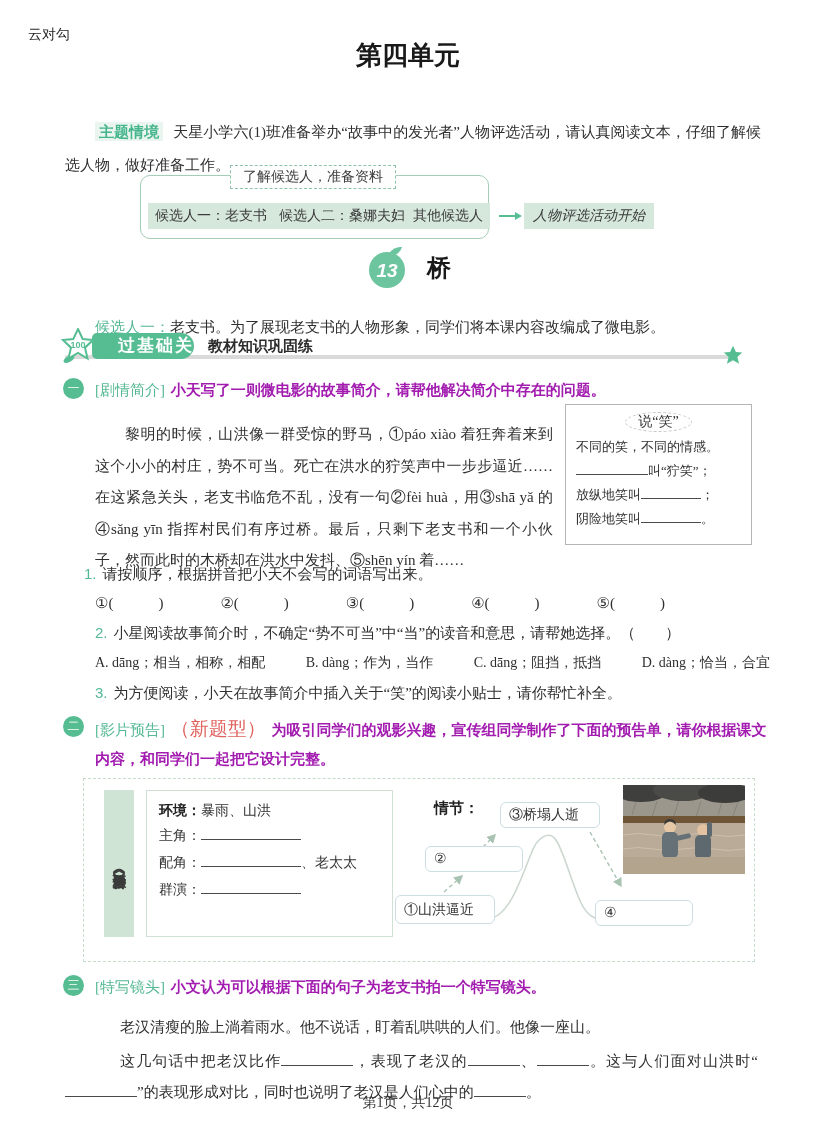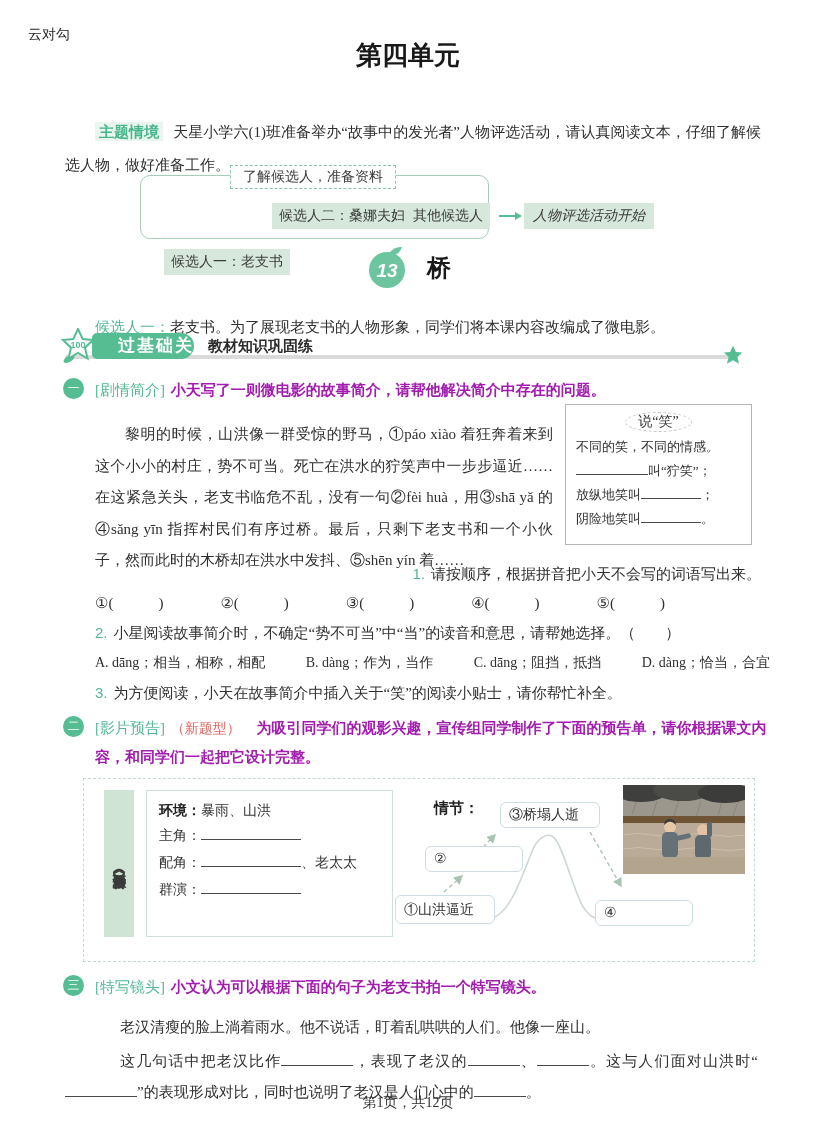--- a/index.html
+++ b/index.html
@@ -15,21 +15,21 @@
   .theme{left:65px;right:55px;top:100px;font-size:15px;line-height:33px;text-indent:30px;text-align:justify;}
   .theme-label{background:#e9f5ee;color:#45b58c;font-weight:bold;font-family:"Liberation Sans",sans-serif;
                padding:1px 4px;margin-right:10px;font-size:15px;}
 
   .flow{left:0;top:163px;width:816px;height:84px;}
   .fc-box{position:absolute;left:140px;top:12px;width:347px;height:62px;border:1.5px solid #a5cdb7;border-radius:10px;}
   .fc-title{position:absolute;left:313px;top:2px;transform:translateX(-50%);background:#fdfefd;
             border:1px dashed #8fc3a8;padding:2px 12px;font-size:14px;color:#3c3c3c;white-space:nowrap;}
   .fc-node{position:absolute;top:40px;height:26px;line-height:26px;background:#d6e8dc;
            font-size:14px;padding:0 7px;color:#3c3c3c;white-space:nowrap;}
-  .fc-n1{left:164px;margin-top:46px;} .fc-n2{left:272px;} .fc-n3{left:406px;}
+  .fc-n1{left:148px;} .fc-n2{left:272px;} .fc-n3{left:406px;}
   .fc-arrow{position:absolute;left:499px;top:52px;width:17px;height:2px;background:#56bd93;}
   .fc-arrow:after{content:"";position:absolute;right:-6px;top:-3px;border-left:7px solid #56bd93;
                   border-top:4px solid transparent;border-bottom:4px solid transparent;}
   .fc-result{position:absolute;left:524px;top:40px;height:26px;line-height:26px;background:#d6e8dc;
              font-size:14px;padding:0 9px;color:#3c3c3c;white-space:nowrap;font-style:italic;}
 
   .lesson-head{left:0;top:246px;width:100%;display:flex;justify-content:center;align-items:center;gap:16px;}
   .lesson-title{font-size:24px;font-weight:bold;color:#191919;font-family:"Liberation Sans",sans-serif;}
 
   .intro{left:95px;right:55px;top:303px;font-size:15px;}
@@ -40,33 +40,33 @@
                font-family:"Liberation Sans",sans-serif;}
   .banner-sub{left:208px;top:337px;font-size:15px;font-weight:bold;color:#2d2d2d;font-family:"Liberation Sans",sans-serif;}
   .banner-badge{left:60px;top:328px;}
   .banner-endstar{left:722px;top:344px;}
 
   .sec-head{left:95px;right:48px;line-height:29px;font-size:15px;}
   .sec-circle{position:absolute;left:-32px;top:2px;width:21px;height:21px;border-radius:50%;background:#56bd93;
               color:#fff;font-size:12px;display:flex;align-items:center;justify-content:center;
               font-family:"Liberation Sans",sans-serif;}
   .sec-tag{color:#53b893;font-size:15px;margin-right:2px;}
-  .sec-sub{color:#e0635f;font-size:14px;margin-right:12px;}
+  .sec-sub{color:#e0635f;font-size:19px;margin-right:2px;}
   .sec-inst{font-family:Liberation Serif, serif;font-weight:bold;color:#a21caf;}
 
   .story{left:95px;top:404px;width:458px;font-size:15px;line-height:31.5px;text-align:justify;text-indent:30px;}
 
   .tip-box{left:565px;top:404px;width:187px;height:141px;border:1px solid #b5b5b5;box-sizing:border-box;
            padding:5px 10px 0 10px;font-size:13px;line-height:24px;color:#333;}
   .tip-title{text-align:center;margin-bottom:1px;}
   .tip-title span{border:1px dashed #c6c6c6;border-radius:50%;padding:1px 12px 2px 12px;font-size:14px;}
 
   .q-row{font-size:15px;}
   .q-num{color:#53b893;font-family:"Liberation Sans",sans-serif;margin-right:6px;}
-  .q1{left:90px;right:55px;top:565px;text-align:right;}
+  .q1{left:84px;right:55px;top:565px;}
   .blanks{left:95px;top:594px;width:570px;display:flex;justify-content:space-between;font-size:15px;}
   .q2{left:95px;right:48px;top:624px;}
   .options{left:95px;right:46px;top:654px;display:flex;justify-content:space-between;font-size:14px;white-space:nowrap;}
   .q3{left:95px;right:55px;top:684px;}
 
   .s1-head{top:376px;} .s2-head{top:714px;} .s3-head{top:973px;}
 
   .card{left:83px;top:778px;width:672px;height:184px;border:1.5px dashed #c6dccb;box-sizing:border-box;}
   .strip{position:absolute;left:20px;top:11px;width:30px;height:147px;background:#cfe4d4;
          writing-mode:vertical-rl;text-align:center;line-height:30px;font-size:13.5px;font-weight:bold;color:#3a3a3a;}

